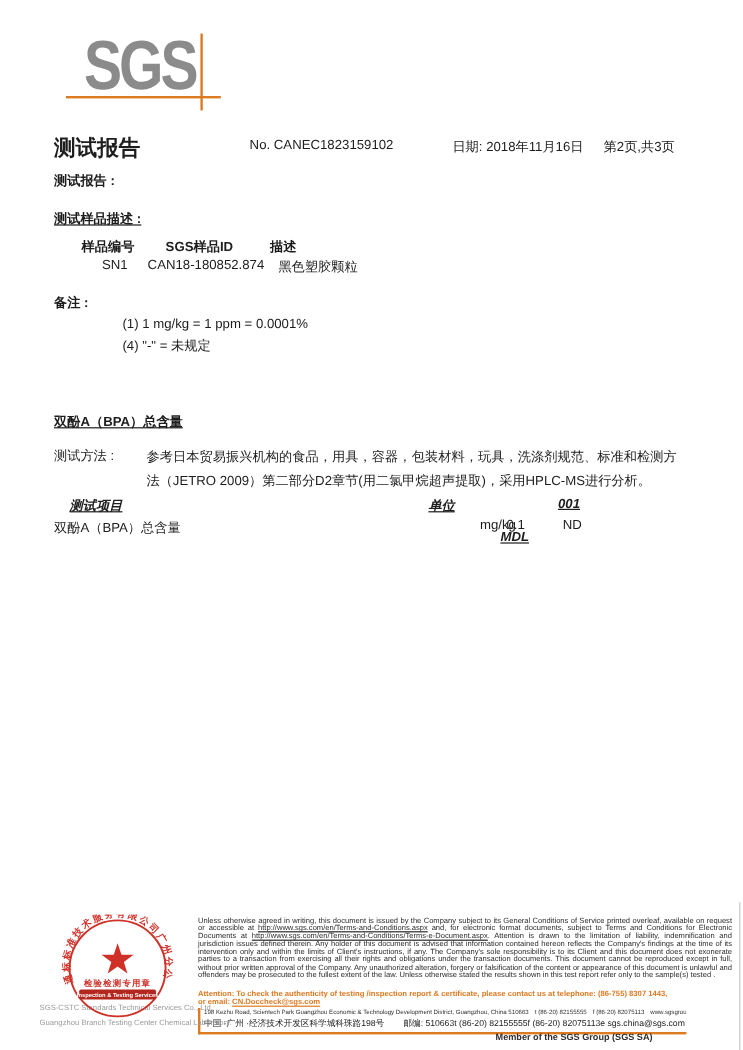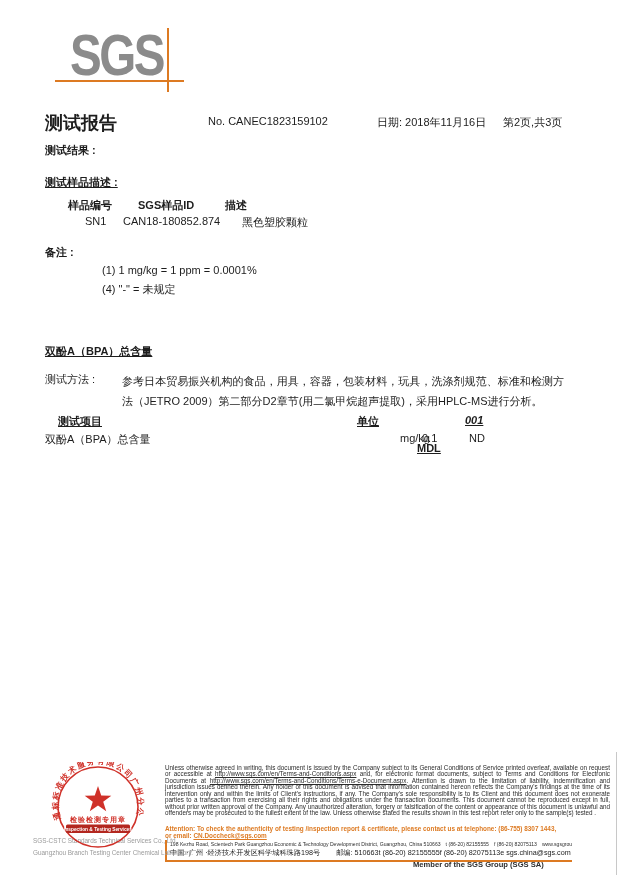--- a/index.html
+++ b/index.html
@@ -19,31 +19,31 @@
   .title{left:45px;top:111px;font-size:18px;font-weight:bold;}
   .report-no{left:208px;top:115px;font-size:11px;}
   .date{left:377px;top:115px;font-size:11px;}
   .page-info{left:503px;top:115px;font-size:11px;}
   .results-label{left:45px;top:143px;font-size:11px;font-weight:bold;}
   
   .sample-heading{left:45px;top:175px;font-size:11px;font-weight:bold;text-decoration:underline;}
   .fs11{font-size:11px;}
   .bold{font-weight:bold;}
   .h-sn{left:68px;top:198px;text-align:right;}  .h-sid{left:138px;top:198px;} .h-desc{left:225px;top:198px;}
-  .c-sn{left:85px;top:215px;}  .c-sid{left:123px;top:215px;} .c-desc{left:242px;top:215px;}
+  .c-sn{left:85px;top:215px;}  .c-sid{left:123px;top:215px;} .c-desc{left:232px;top:215px;}
   
   .remarks-label{left:45px;top:245px;font-size:11px;font-weight:bold;}
   .remarks{left:102px;top:261px;font-size:11px;}
   .remarks div{line-height:19px;}
   
   .bpa-heading{left:45px;top:344px;font-size:11px;font-weight:bold;text-decoration:underline;}
   .method-label{left:45px;top:372px;font-size:11px;}
   .method-text{left:122px;top:372px;width:442px;font-size:11px;line-height:19.5px;white-space:normal;text-align:justify;}
   
-  .u{text-decoration:underline;}
+  .u{text-decoration:underline;font-style:italic;}
   .rt-h-item{left:58px;top:414px;} .rt-h-unit{left:357px;top:414px;}
   .rt-h-mdl{left:417px;top:414px;margin-top:28px;} .rt-h-001{left:465px;top:414px;font-style:italic;}
   .rt-c-item{left:45px;top:432px;} .rt-c-unit{left:356px;top:432px;padding-left:44px;}
   .rt-c-mdl{left:422px;top:432px;} .rt-c-001{left:469px;top:432px;}
   .semib{font-weight:600;}
   
   .stamp{left:50px;top:762px;z-index:2;opacity:.92;}
   .company{left:33px;top:835px;font-size:6.4px;line-height:12.4px;color:var(--company-gray);z-index:1;}
   .legal{left:165px;top:765px;width:445px;font-size:6.3px;line-height:6.45px;text-align:justify;
          color:var(--legal);white-space:normal;}
@@ -68,21 +68,21 @@
 
   <div class="abs logo">SGS</div>
   <div class="abs logo-h"></div>
   <div class="abs logo-v"></div>
 
   <div class="abs title">测试报告</div>
   <div class="abs report-no">No. CANEC1823159102</div>
   <div class="abs date">日期: 2018年11月16日</div>
   <div class="abs page-info">第2页,共3页</div>
 
-  <div class="abs results-label">测试结果 :</div>
+  <div class="abs results-label">测试报告 :</div>
 
   <div class="abs sample-heading">测试样品描述 :</div>
   <div class="abs fs11 bold h-sn">样品编号</div>
   <div class="abs fs11 bold h-sid">SGS样品ID</div>
   <div class="abs fs11 bold h-desc">描述</div>
   <div class="abs fs11 c-sn">SN1</div>
   <div class="abs fs11 c-sid">CAN18-180852.874</div>
   <div class="abs fs11 c-desc">黑色塑胶颗粒</div>
 
   <div class="abs remarks-label">备注 :</div>

